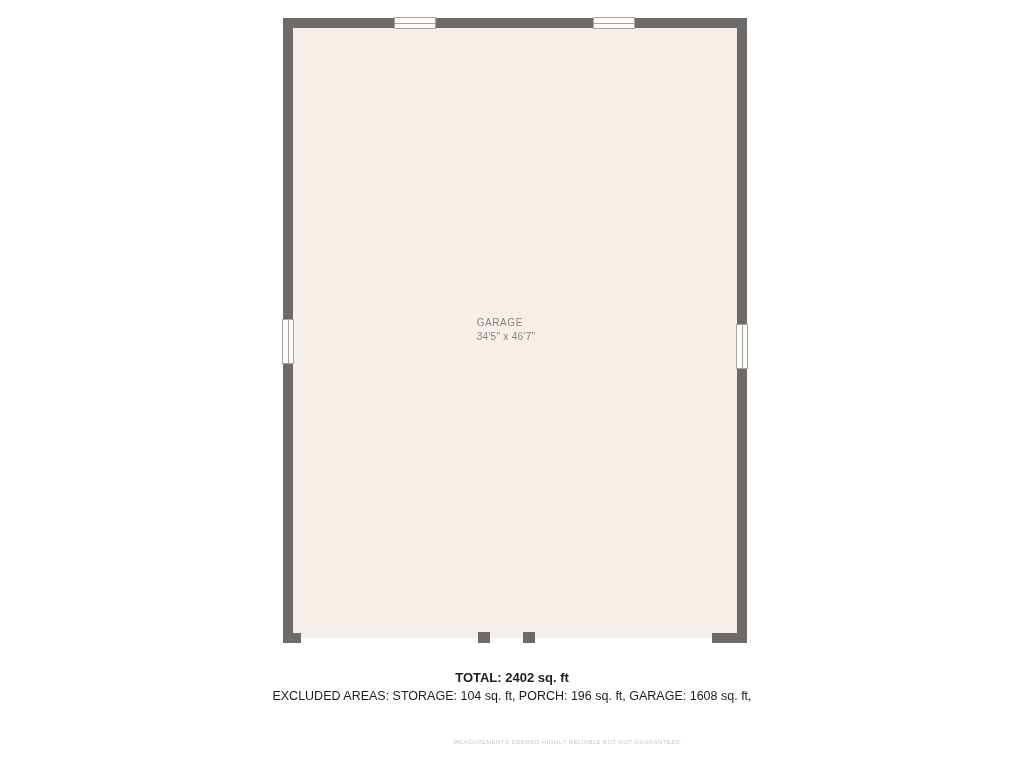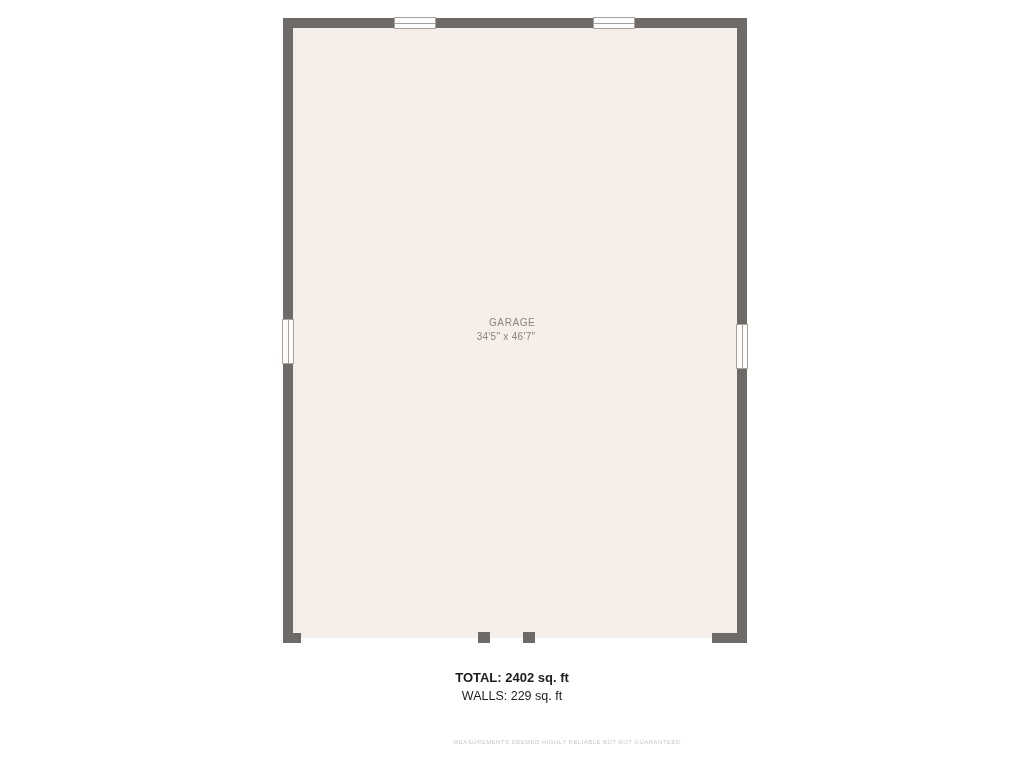--- a/index.html
+++ b/index.html
@@ -26,21 +26,21 @@
     border: 1px solid #a8a29c;
     box-sizing: border-box;
   }
   .window .pane { position: absolute; background: #a8a29c; }
   .window.h .pane { left: 0; right: 0; top: 50%; height: 1px; margin-top: -0.5px; }
   .window.v .pane { top: 0; bottom: 0; left: 50%; width: 1px; margin-left: -0.5px; }
 
   .room-label {
     position: absolute; left: 223px; top: 298px;
     transform: translateX(-50%);
-    text-align: right;
+    text-align: left;
     color: #8b8380;
     font-size: 10px;
     line-height: 14px;
     letter-spacing: 0.6px;
     white-space: nowrap;
   }
   .room-dims { letter-spacing: 0.3px; }
 
   
   .summary {
@@ -99,18 +99,18 @@
 
     <div class="room-label">
       <div class="room-name">GARAGE</div>
       <div class="room-dims">34'5" x 46'7"</div>
     </div>
 
   </div>
 
   <div class="summary">
     <div class="line total">TOTAL: 2402 sq. ft</div>
-    <div class="line">WALLS: 229 sq. ft</div>
+    <div class="line">EXCLUDED AREAS: STORAGE: 104 sq. ft, PORCH: 196 sq. ft, GARAGE: 1608 sq. ft,</div>
   </div>
 
   <div class="disclaimer">MEASUREMENTS DEEMED HIGHLY RELIABLE BUT NOT GUARANTEED.</div>
 
 </div>
 
 </body></html>

